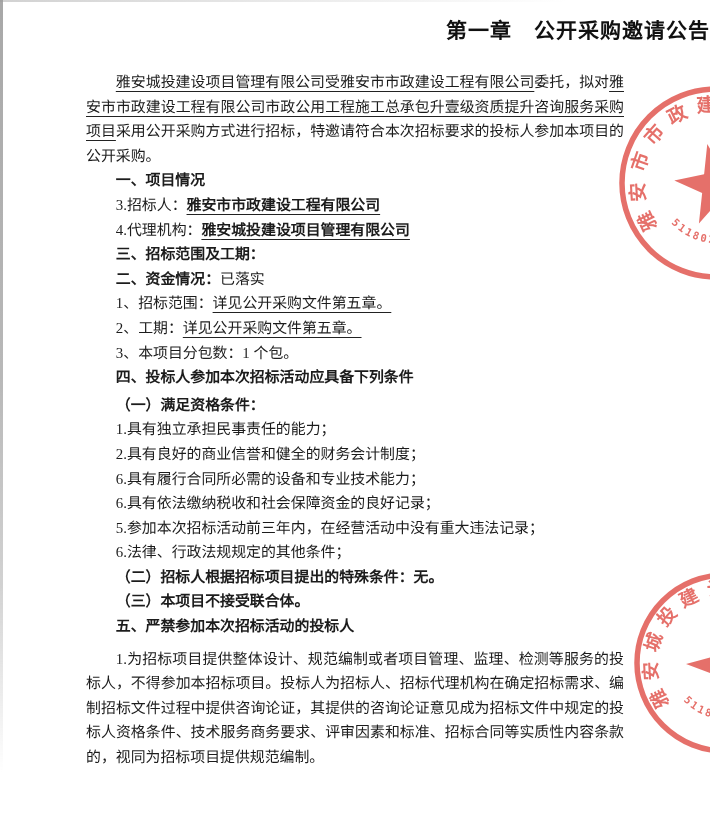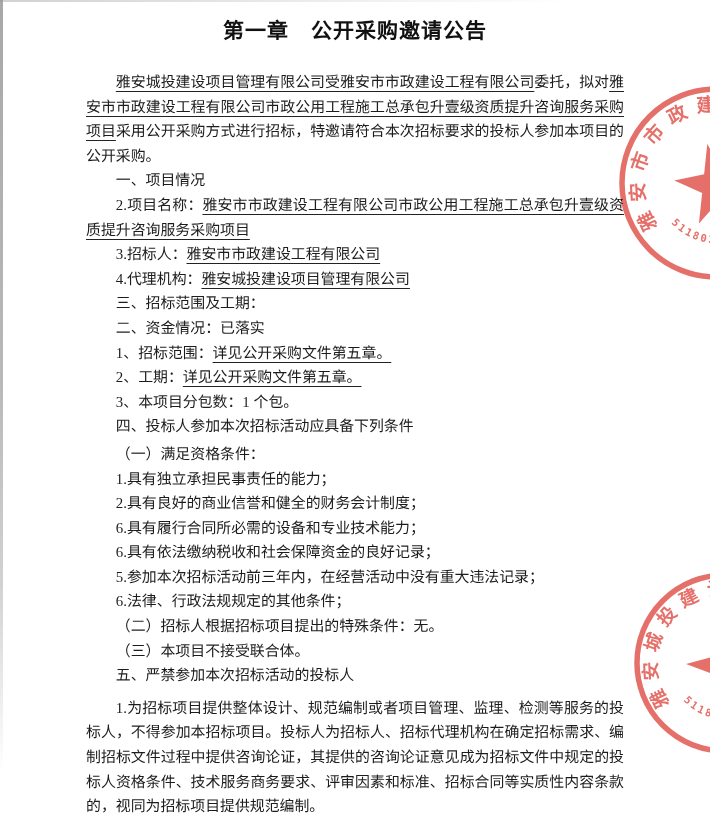--- a/index.html
+++ b/index.html
@@ -19,40 +19,40 @@
     opacity:.6;filter:blur(.4px);
   }
   .edge-top{
     position:absolute;left:0;top:0;width:100%;height:2px;
     background:linear-gradient(to right,#9a9a9a,#d0d0d0 40%,rgba(220,220,220,0) 80%);
     opacity:.45;
   }
   .title{
     margin:0;
     padding-top:14px;
-    text-align:center;
+    text-align:right;
     font-size:21px;
     font-weight:700;
     letter-spacing:1px;
     color:#111;
   }
   .body-block{
     margin:26px 86px 0 86px;
     width:538px;
     font-size:14.9px;
     line-height:24.6px;
     text-align:justify;
   }
   .para{
     margin:0;
     text-indent:2em;
   }
   .para.sp{margin-top:3px;}
   .para.sp2{margin-top:8px;}
-  .para span.b{font-weight:400;margin-top:29px;}
+  .para span.b{font-weight:700;margin-top:29px;}
   .para span.u{
     text-decoration:underline;
     text-decoration-thickness:1px;
     text-underline-offset:4px;
     text-decoration-color:#222;
   }
   
   .seal{
     position:absolute;
     width:200px;height:200px;
@@ -75,21 +75,20 @@
 
 <div class="page">
   <div class="edge-left"></div>
   <div class="edge-top"></div>
 
   <h1 class="title">第一章　公开采购邀请公告</h1>
 
   <div class="body-block">
       <p class="para"><span class="u">雅安城投建设项目管理有限公司受雅安市市政建设工程有限公司</span><span>委托，拟对</span><span class="u">雅安市市政建设工程有限公司市政公用工程施工总承包升壹级资质提升咨询服务采购项目</span><span>采用公开采购方式进行招标，特邀请符合本次招标要求的投标人参加本项目的公开采购。</span></p>
       <p class="para"><span class="b">一、项目情况</span></p>
-      <p class="para"><span class="b">2.项目名称：</span><span class="b u">雅安市市政建设工程有限公司市政公用工程施工总承包升壹级资质提升咨询服务采购项目</span></p>
       <p class="para"><span>3.招标人：</span><span class="b u">雅安市市政建设工程有限公司</span></p>
       <p class="para"><span>4.代理机构：</span><span class="b u">雅安城投建设项目管理有限公司</span></p>
       <p class="para"><span class="b">三、招标范围及工期：</span></p>
       <p class="para"><span class="b">二、资金情况：</span><span>已落实</span></p>
       <p class="para"><span>1、招标范围：</span><span class="u">详见公开采购文件第五章。 </span></p>
       <p class="para"><span>2、工期：</span><span class="u">详见公开采购文件第五章。 </span></p>
       <p class="para"><span>3、本项目分包数：1 个包。</span></p>
       <p class="para"><span class="b">四、投标人参加本次招标活动应具备下列条件</span></p>
       <p class="para sp"><span class="b">（一）满足资格条件：</span></p>
       <p class="para"><span>1.具有独立承担民事责任的能力；</span></p>

